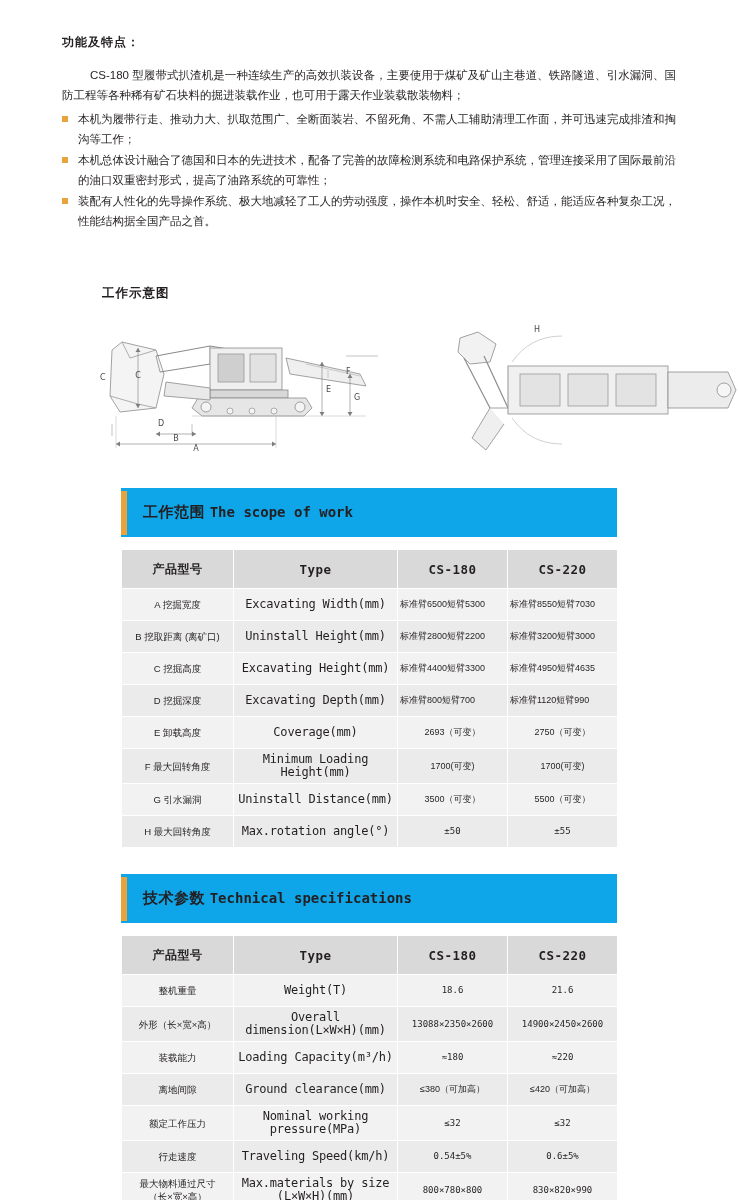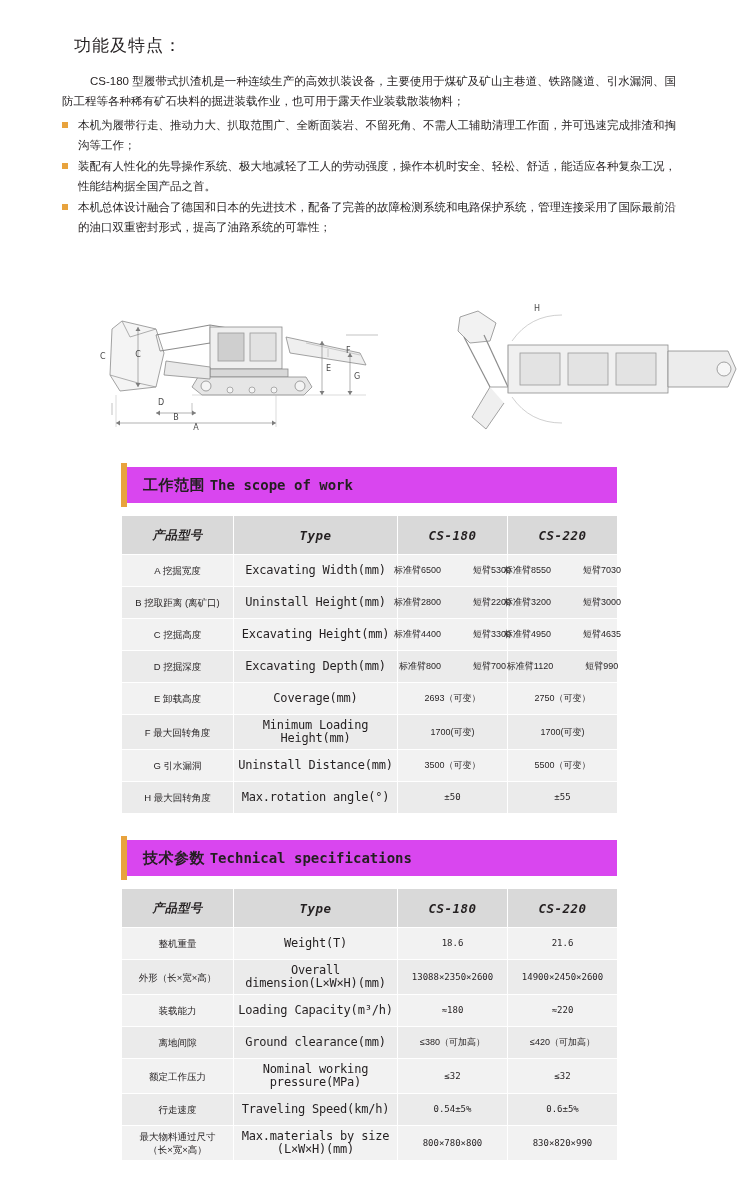--- a/index.html
+++ b/index.html
@@ -9,23 +9,23 @@
     background:#ffffff;
     font-family:"Liberation Sans", sans-serif;
     color:#231f20;
     -webkit-font-smoothing:antialiased;
   }
   .page{position:relative;width:738px;min-height:1200px;overflow:hidden;}
 
   
   .intro{padding:34px 62px 0 62px;}
   .intro h1{
-    font-size:17px;
-    font-weight:normal;
-    margin:0 0 14px 12px;
+    font-size:12px;
+    font-weight:bold;
+    margin:0 0 14px 0;
     letter-spacing:1px;
     color:#231f20;
   }
   .para{
     font-size:11.5px;
     line-height:20px;
     text-indent:28px;
     margin:0 0 4px 0;
     color:#231f20;
     text-align:justify;
@@ -60,22 +60,22 @@
     position:relative;
     height:150px;
     margin:0 20px;
   }
   .diagram svg{display:block;}
 
   
   .section{margin:0 auto;width:496px;}
   .sec-head{
     position:relative;
-    height:36px;
-    background:#d946ef;
+    height:49px;
+    background:#0ea5e9;
     margin-top:26px;
     display:flex;
     align-items:center;
   }
   .sec-head .bar{
     width:6px;
     height:44px;
     background:#e8a33d;
     display:block;
   }
@@ -108,65 +108,64 @@
     padding:4px 2px;
     color:#231f20;
     line-height:13px;
   }
   thead th{
     background:#d9d9d9;
     font-size:12px;
     font-weight:bold;
     height:30px;
     letter-spacing:0.5px;
-    font-style:italic;
   }
   thead th.en{
     font-family:"DejaVu Sans Mono", monospace;
     font-size:12.5px;
   }
   tbody td{background:#f2f2f2;height:23px;}
   tbody tr:nth-child(even) td{background:#ebebeb;}
   td.lbl{font-size:9.5px;}
   td.en{font-family:"DejaVu Sans Mono", monospace;font-size:12px;letter-spacing:-0.2px;}
   td.val{font-family:"DejaVu Sans Mono", monospace;font-size:9px;}
   .two-col-val{
     display:flex;
-    justify-content:center;
+    justify-content:flex-start;
     align-items:center;
-    gap:32px;
   }
   .two-col-val span{white-space:nowrap;}
   .mixed{font-size:9px;}
 </style>
 </head>
 <body>
 
 <div class="page">
 
   <div class="intro">
     <h1>功能及特点：</h1>
     <p class="para">CS-180 型履带式扒渣机是一种连续生产的高效扒装设备，主要使用于煤矿及矿山主巷道、铁路隧道、引水漏洞、国防工程等各种稀有矿石块料的掘进装载作业，也可用于露天作业装载散装物料；</p>
     <ul class="bullets">
       <li>
         <span class="sq"></span>
         <span>本机为履带行走、推动力大、扒取范围广、全断面装岩、不留死角、不需人工辅助清理工作面，并可迅速完成排渣和掏沟等工作；</span>
       </li>
       <li>
         <span class="sq"></span>
-        <span>装配有人性化的先导操作系统、极大地减轻了工人的劳动强度，操作本机时安全、轻松、舒适，能适应各种复杂工况，性能结构据全国产品之首。</span>
+        <span>本机总体设计融合了德国和日本的先进技术，配备了完善的故障检测系统和电路保护系统，管理连接采用了国际最前沿的油口双重密封形式，提高了油路系统的可靠性；</span>
       </li>
       <li>
         <span class="sq"></span>
-        <span>本机总体设计融合了德国和日本的先进技术，配备了完善的故障检测系统和电路保护系统，管理连接采用了国际最前沿的油口双重密封形式，提高了油路系统的可靠性；</span>
+        <span>装配有人性化的先导操作系统、极大地减轻了工人的劳动强度，操作本机时安全、轻松、舒适，能适应各种复杂工况，性能结构据全国产品之首。</span>
       </li>
     </ul>
   </div>
 
   <div class="diagram-wrap">
+    <div class="diagram-title">工作示意图</div>
     <div class="diagram">
       <svg width="700" height="150" viewBox="0 0 700 150">
         <g stroke="#9a9a9a" fill="none" stroke-width="0.8">
 
           <path d="M52 38 L62 30 L96 38 L104 62 L96 96 L60 100 L50 84 Z" fill="#f4f4f4" stroke="#8c8c8c"></path>
           <path d="M62 30 L70 46 L96 38" stroke="#9a9a9a"></path>
           <path d="M50 84 L78 92 L96 96" stroke="#9a9a9a"></path>
 
           <path d="M96 44 L150 34 L186 40" stroke="#8c8c8c" stroke-width="1.2"></path>
           <path d="M100 60 L150 52 L190 56" stroke="#8c8c8c" stroke-width="1.2"></path>

